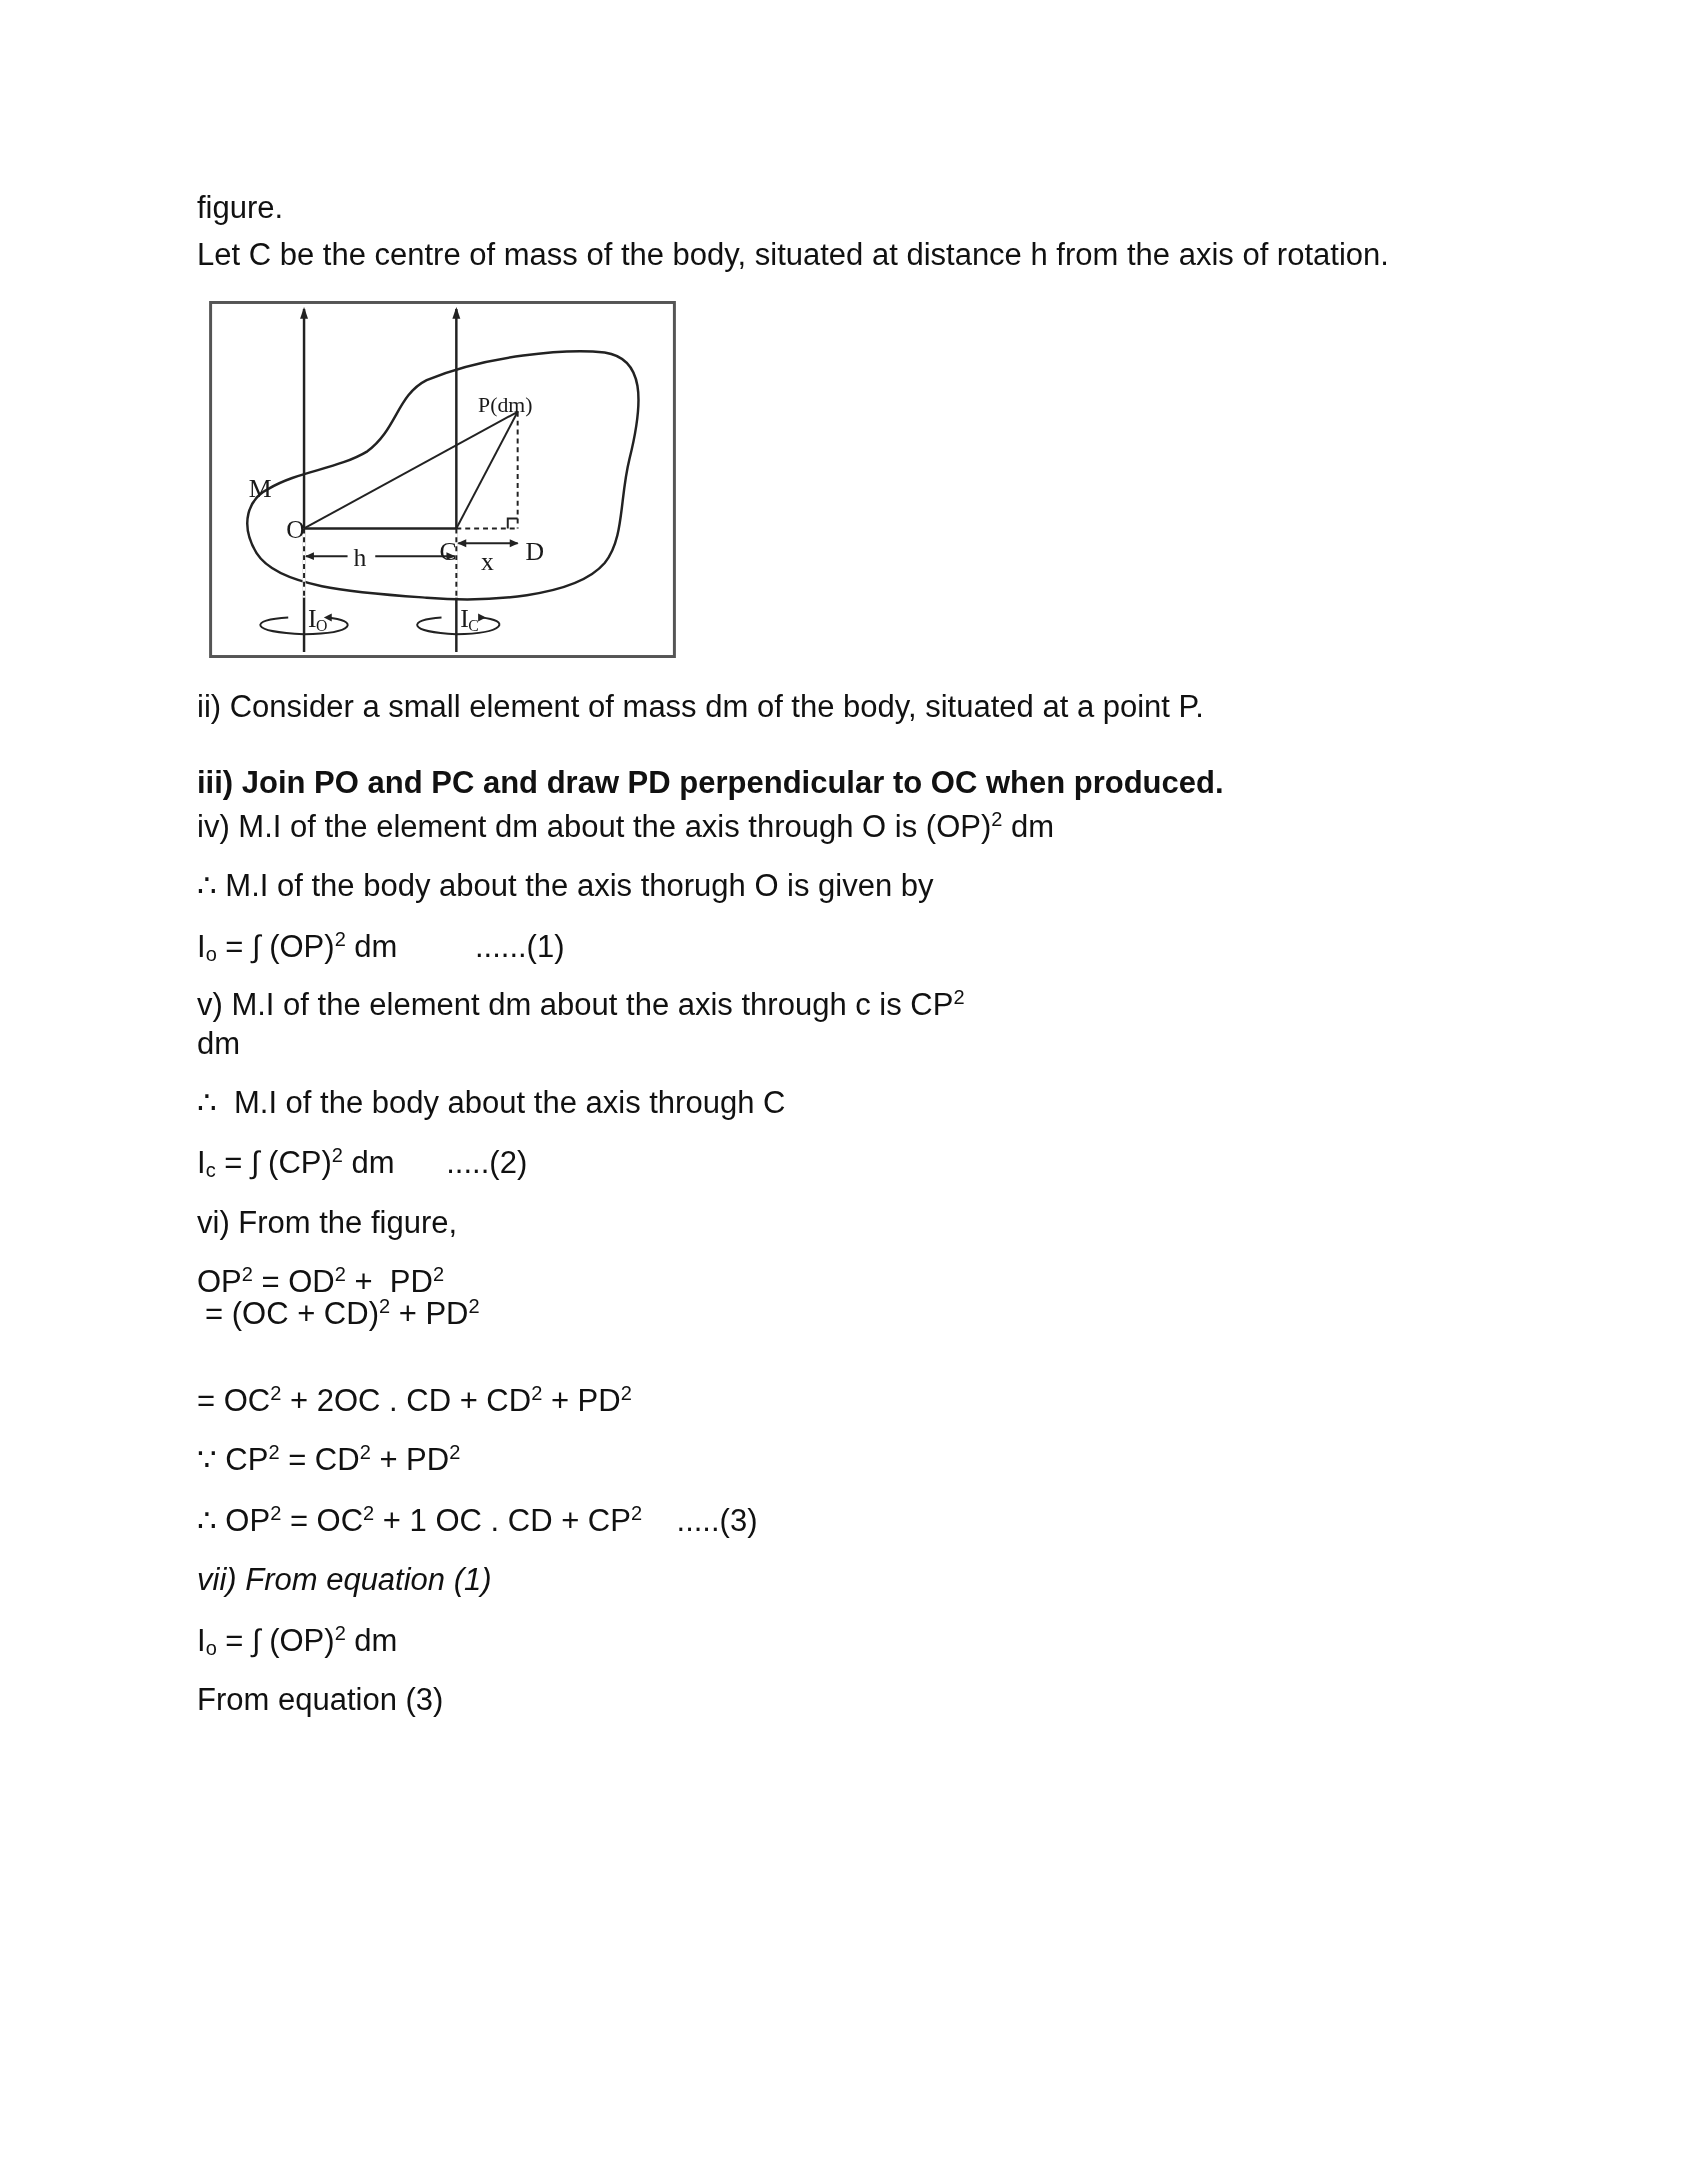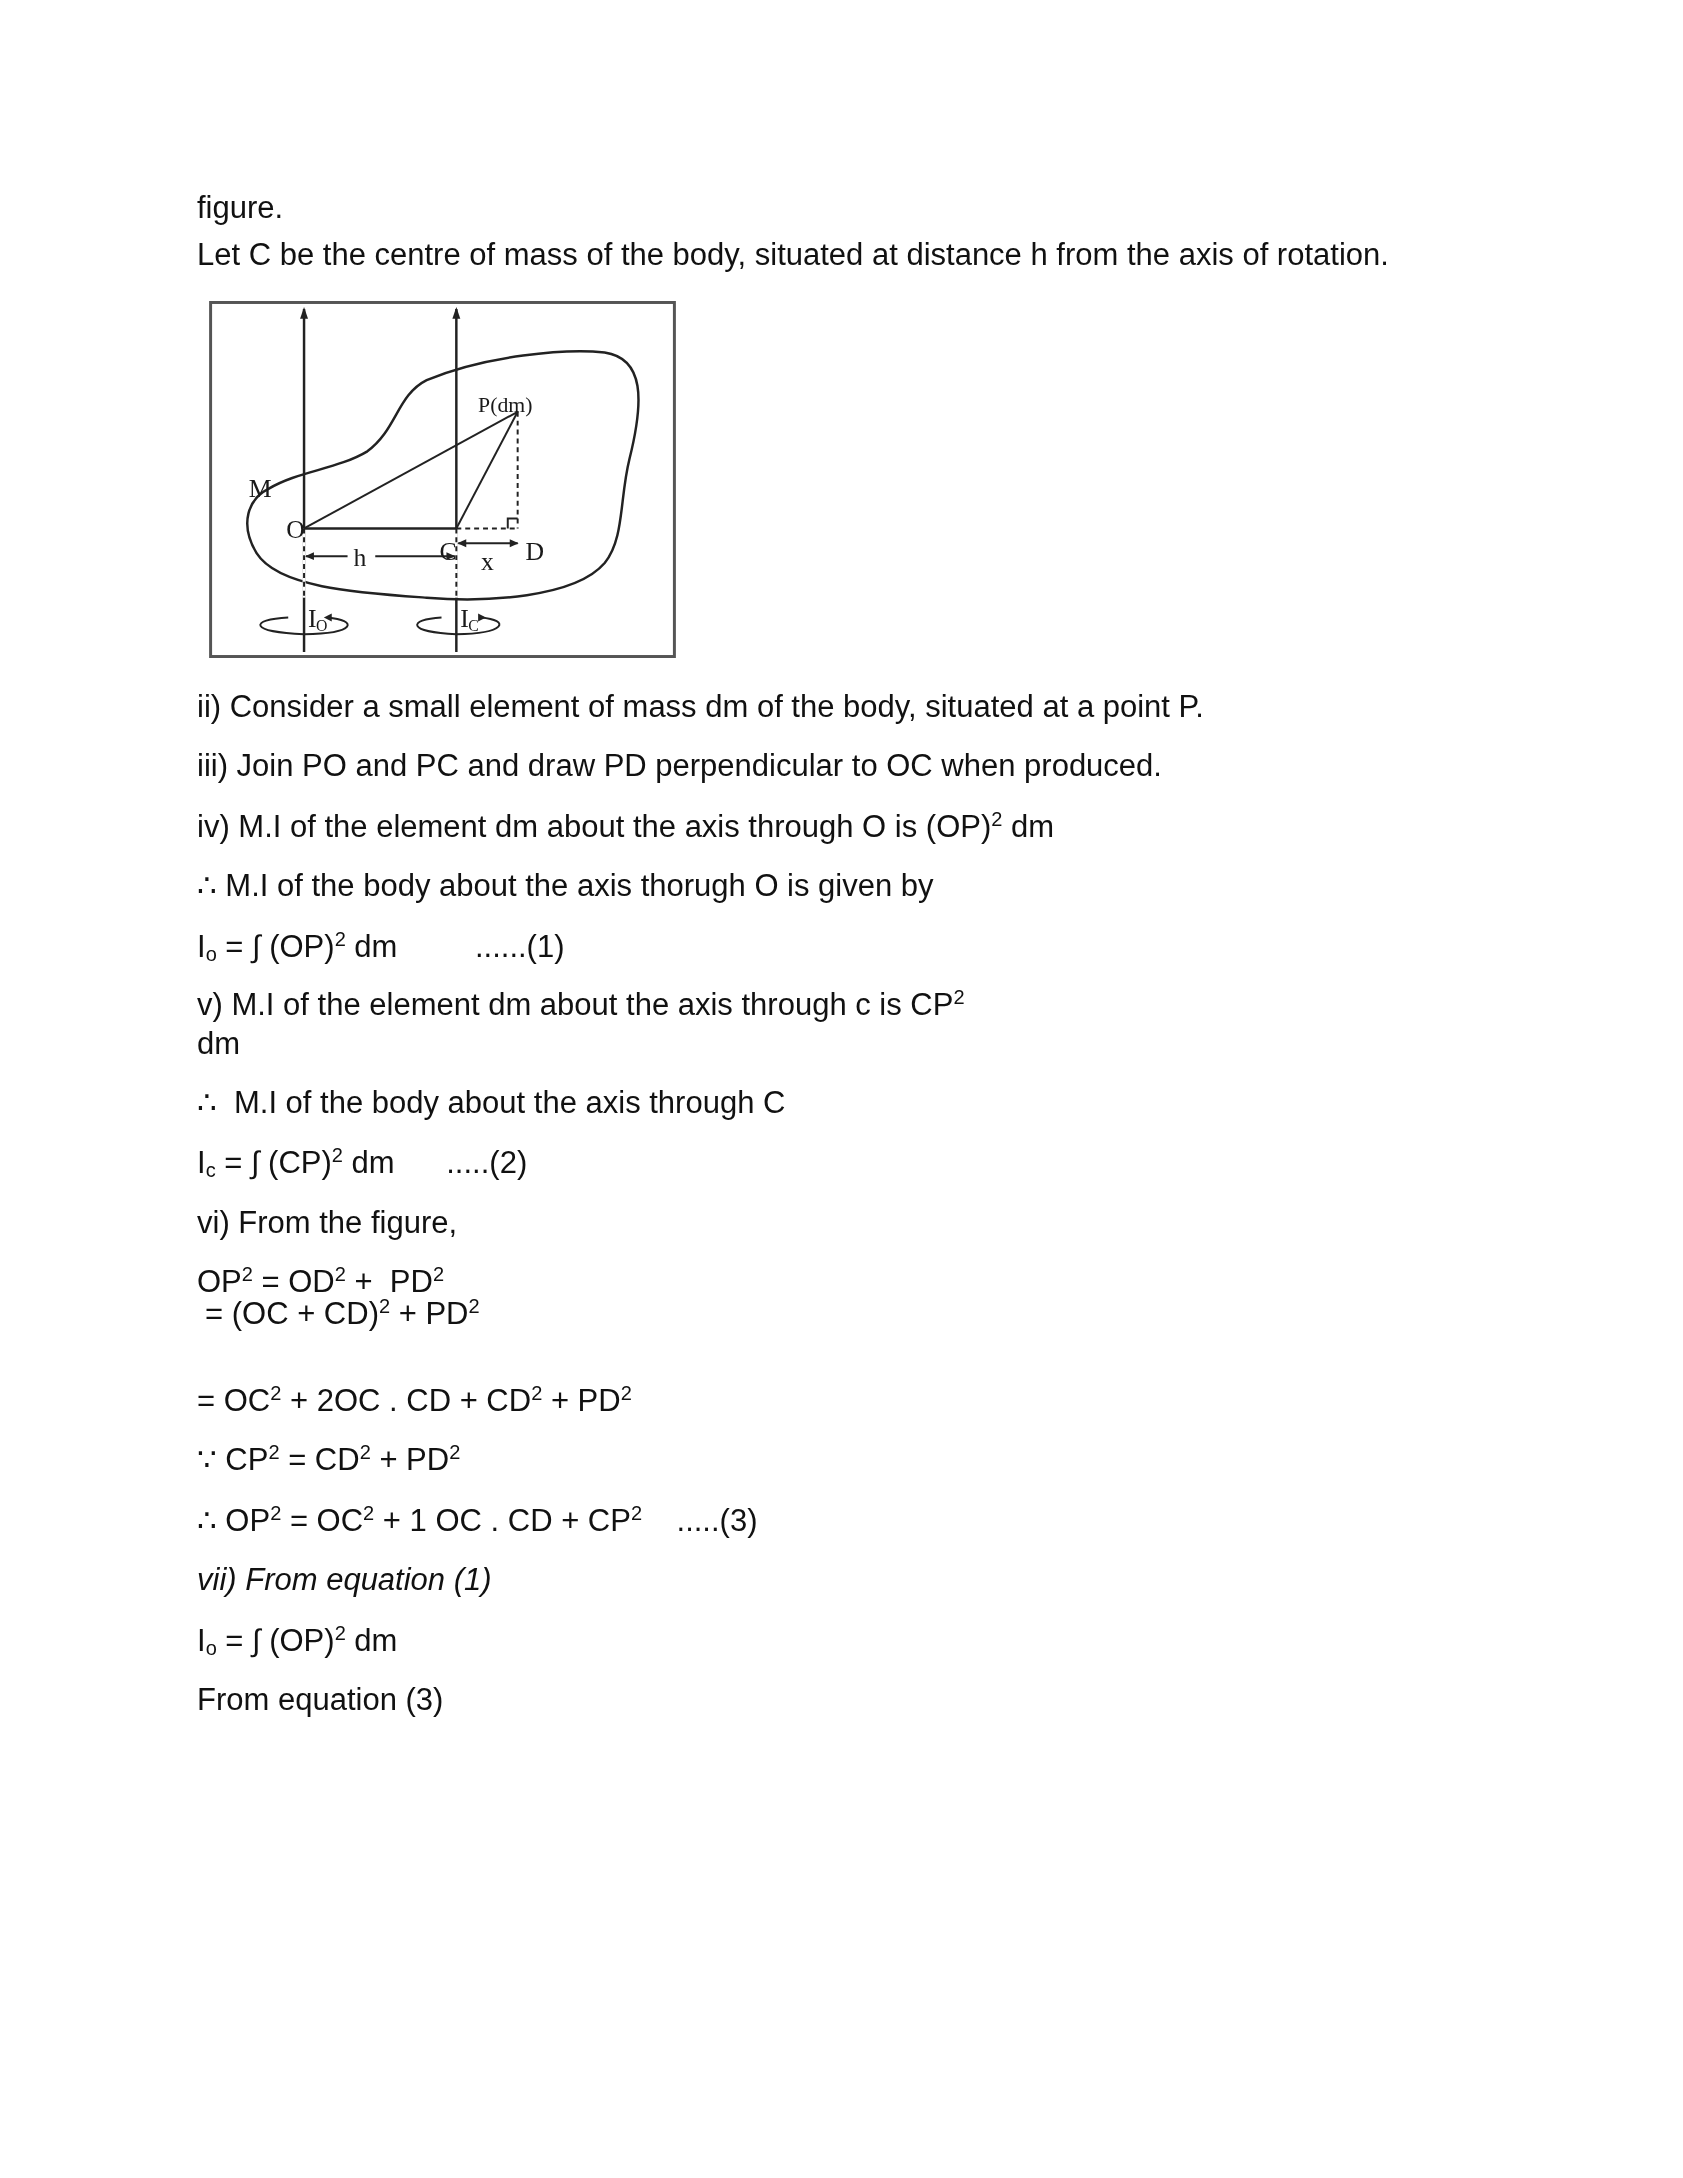--- a/index.html
+++ b/index.html
@@ -70,21 +70,21 @@
     <text class="flabel" x="146" y="268">h</text>
     <text class="flabel" x="275" y="272">x</text>
     <text class="flabel" x="100" y="330">I</text>
     <text class="flabel-sm" x="108" y="334">O</text>
     <text class="flabel" x="254" y="330">I</text>
     <text class="flabel-sm" x="262" y="334">C</text>
   </svg>
 </div>
 
 <div class="line" style="top:689px;text-align:center;">ii) Consider a small element of mass dm of the body, situated at a point P.</div>
-<div class="line" style="top:748px;">iii) Join PO and PC and draw PD perpendicular to OC when produced.</div>
+<div class="line" style="top:765px;font-weight:bold;">iii) Join PO and PC and draw PD perpendicular to OC when produced.</div>
 <div class="line" style="top:809px;"><span>iv) M.I of the element dm about the axis through O is (OP)</span><sup>2</sup><span> dm</span></div>
 <div class="line" style="top:868px;">∴ M.I of the body about the axis thorugh O is given by</div>
 <div class="line" style="top:929px;"><span>I</span><sub>o</sub><span> = ∫ (OP)</span><sup>2</sup><span> dm         ......(1)</span></div>
 <div class="line" style="top:987px;"><span>v) M.I of the element dm about the axis through c is CP</span><sup>2</sup></div>
 <div class="line" style="top:1026px;">dm</div>
 <div class="line" style="top:1085px;">∴  M.I of the body about the axis through C</div>
 <div class="line" style="top:1145px;"><span>I</span><sub>c</sub><span> = ∫ (CP)</span><sup>2</sup><span> dm      .....(2)</span></div>
 <div class="line" style="top:1205px;text-align:right;">vi) From the figure,</div>
 <div class="line" style="top:1264px;"><span>OP</span><sup>2</sup><span> = OD</span><sup>2</sup><span> +  PD</span><sup>2</sup></div>
 <div class="line" style="top:1296px;margin-left:8px;"><span>= (OC + CD)</span><sup>2</sup><span> + PD</span><sup>2</sup></div>

